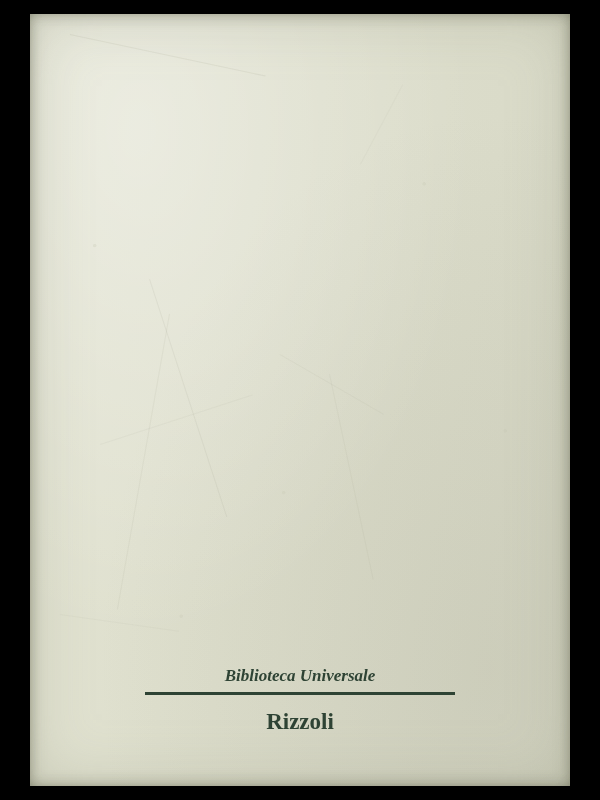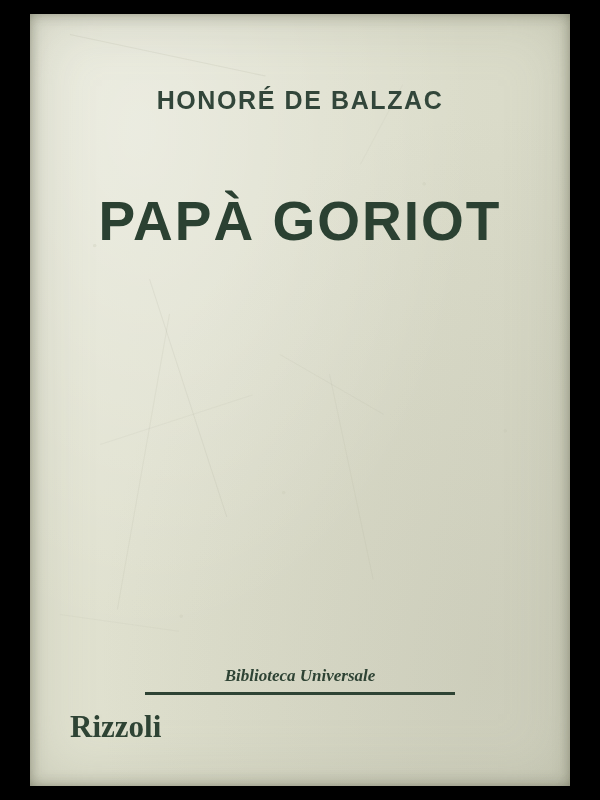--- a/index.html
+++ b/index.html
@@ -123,48 +123,45 @@
   #series-rule {
     width: 310px;
     height: 3px;
     margin: 6px auto 0 auto;
     background: #2e4334;
   }
 
   #publisher {
     margin-top: 14px;
     font-family: "Liberation Serif", serif;
-    font-size: 31px;
+    font-size: 23px;
     font-weight: bold;
-    text-align: left;
+    text-align: center;
     color: #2e4334;
-    padding-left: 40px;
   }
 </style>
 </head>
 <body>
 
 <div id="scene">
 
   <div id="book-cover">
 
     <div class="grain"></div>
 
     <div class="crease c1"></div>
     <div class="crease c2"></div>
     <div class="crease c3"></div>
     <div class="crease c4"></div>
     <div class="crease c5"></div>
     <div class="crease c6"></div>
     <div class="crease c7"></div>
     <div class="crease c8"></div>
 
-    <div class="cover-text" id="author">HONORÉ DE BALZAC</div>
 
-    <div class="cover-text" id="title">PAPÀ GORIOT</div>
 
     <div id="series-block">
       <div id="series-name">Biblioteca Universale</div>
       <div id="series-rule"></div>
       <div id="publisher">Rizzoli</div>
     </div>
 
     <div class="edge-wear"></div>
   </div>
 

